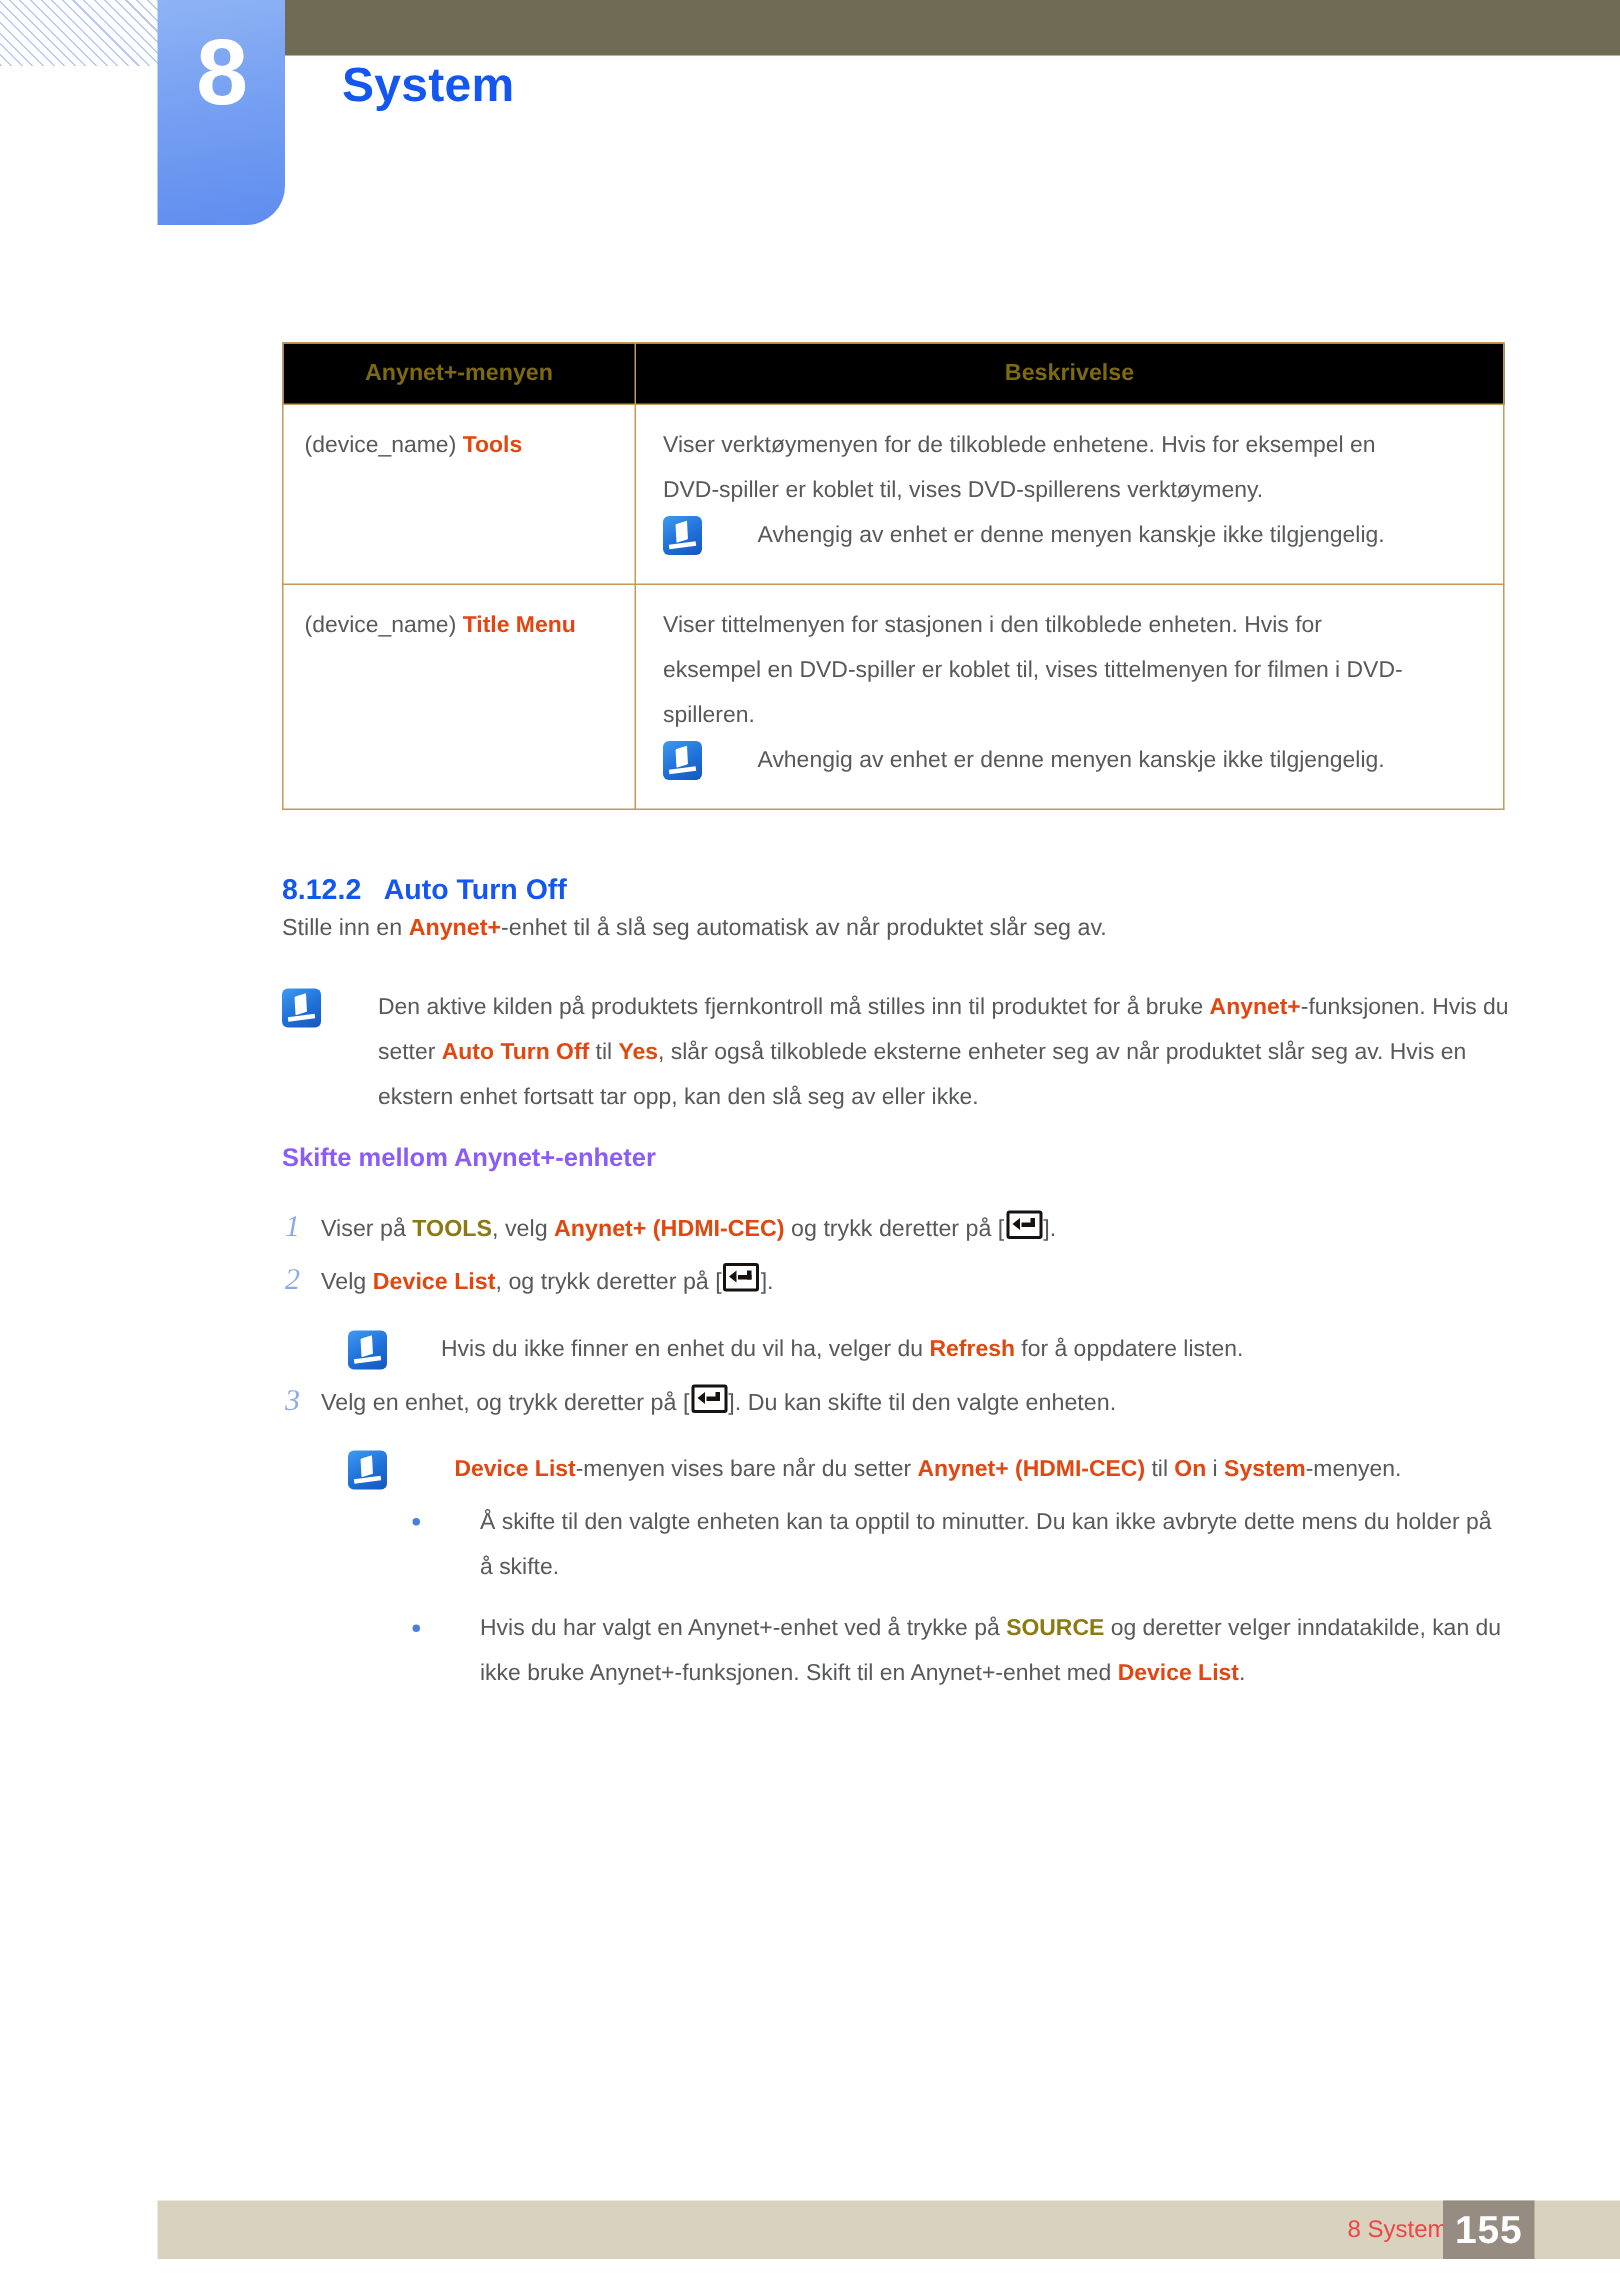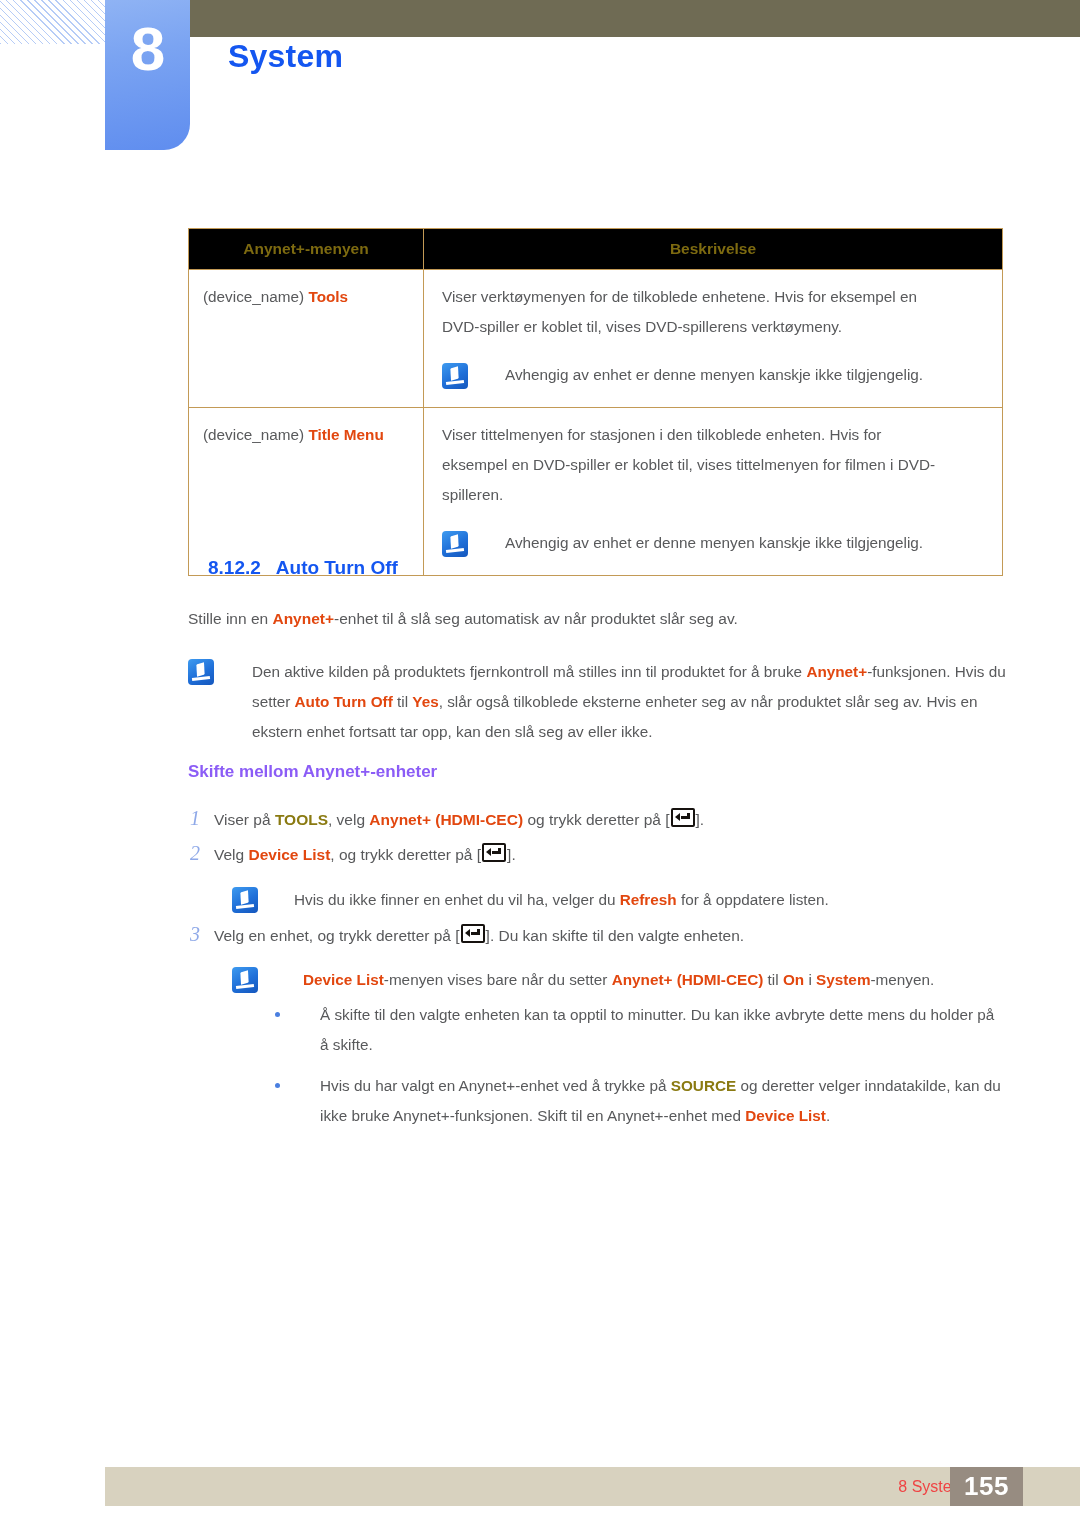--- a/index.html
+++ b/index.html
@@ -89,22 +89,21 @@
   .cell-line {
     font-size: 15.3px;
     line-height: 30px;
     color: #58595b;
   }
   .hl-o { color: #e2470f; font-weight: bold; }
   .hl-olive { color: #8a7a11; font-weight: bold; }
 
   .note-row {
     display: flex;
-    align-items: center;
-    margin-top: 18px;
+    align-items: flex-start;
   }
   .note-row .note-txt {
     font-size: 15.3px;
     line-height: 29px;
     color: #58595b;
     margin-left: 37px;
     flex: 1;
   }
 
   
@@ -270,21 +269,21 @@
   .footer-label {
     position: absolute;
     right: 115px; bottom: 31px;
     font-size: 16px;
     font-weight: normal;
     color: #ef4444;
   }
   .footer-page {
     position: absolute;
     right: 57px; bottom: 21px;
-    width: 73px; height: 39px;
+    width: 61px; height: 39px;
     background: #978c81;
     color: #ffffff;
     font-size: 26px;
     font-weight: bold;
     text-align: center;
     line-height: 39px;
     letter-spacing: .5px;
   }
 </style>
 </head>
@@ -344,21 +343,21 @@
           <div class="note-row">
             <span class="nicon"></span>
             <span class="note-txt">Avhengig av enhet er denne menyen kanskje ikke tilgjengelig.</span>
           </div>
         </div>
       </td>
     </tr>
   </tbody>
 </table>
 
-<div class="h3" style="top:557px;margin-left:20px;">
+<div class="h3" style="top:583px;">
   <span class="num">8.12.2</span><span>Auto Turn Off</span>
 </div>
 
 <div class="para" style="top:604px;">
   <span>Stille inn en </span><span class="hl-o">Anynet+</span><span>-enhet til å slå seg automatisk av når produktet slår seg av.</span>
 </div>
 
 <div class="pnote" style="left:188px; top:657px; width:818px;">
   <span class="nicon"></span>
   <span class="ptxt">

